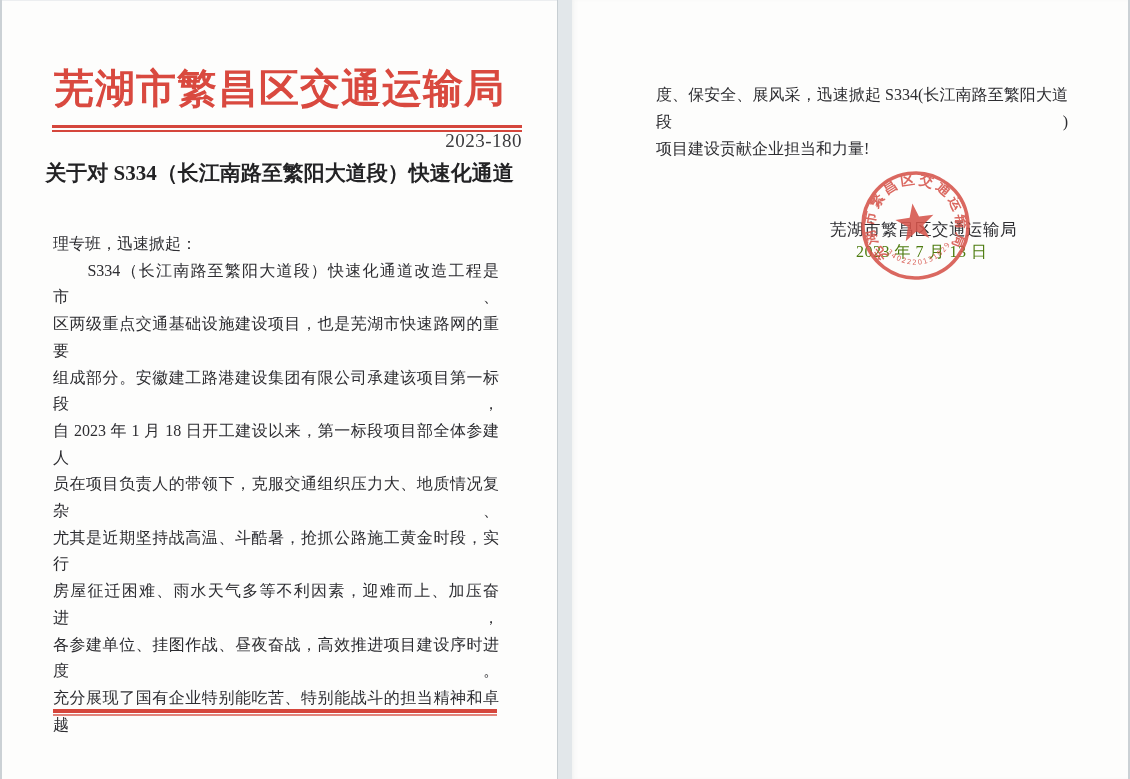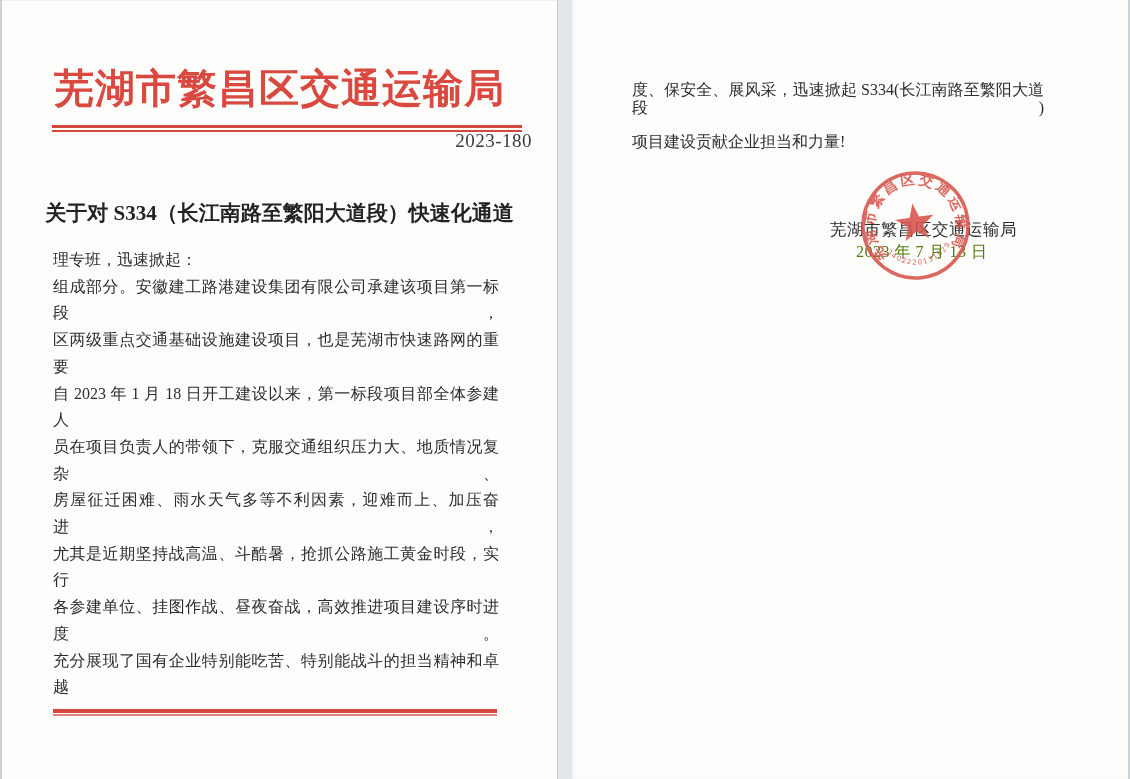--- a/index.html
+++ b/index.html
@@ -25,35 +25,35 @@
   .agency-header {
     position: absolute; top: 64px; left: 0; width: 100%;
     text-align: center; font-size: 40px; line-height: 48px;
     font-weight: bold; color: #d9493f; letter-spacing: 1px; white-space: nowrap;
   }
   .header-rule {
     position: absolute; top: 124px; left: 50px; width: 470px; height: 2px;
     border-top: 3px solid #d5463c; border-bottom: 2px solid #d5463c;
   }
   .doc-number {
-    position: absolute; top: 129px; right: 25px;
+    position: absolute; top: 129px; right: 35px;
     font-size: 19px; color: #3a3a3d; letter-spacing: .5px;
   }
   .doc-title {
     position: absolute; top: 157px; left: 15px; right: 15px;
     text-align: center; font-size: 21px; line-height: 30px;
-    font-weight: bold; color: #232325; letter-spacing: 0; margin-top: 40px;
+    font-weight: bold; color: #232325; letter-spacing: 0;
   }
   .body-col {
     position: absolute; color: #2d2d31; font-size: 16px;
   }
   .body-left  { top: 230px; left: 51px; width: 446px; line-height: 26.7px; }
-  .body-right { top: 81px;  left: 60px; width: 412px; line-height: 18px; }
+  .body-right { top: 81px;  left: 84px; width: 412px; line-height: 27px; }
   .bline { text-align: justify; text-align-last: justify; }
-  .bline.short { text-align-last: left; margin-top: 16px; }
+  .bline.short { text-align-last: left; }
   .footer-rule {
     position: absolute; top: 708px; left: 51px; width: 444px; height: 1px;
     border-top: 4px solid #d5463c; border-bottom: 2px solid #e2847b;
   }
 
   
   .sig-name {
     position: absolute; top: 219px; left: 258px;
     font-size: 16.5px; letter-spacing: .5px; color: #2d2d31; white-space: nowrap;
   }
@@ -71,26 +71,27 @@
 
   <div class="page page-left">
     <div class="agency-header">芜湖市繁昌区交通运输局</div>
     <div class="header-rule"></div>
     <div class="doc-number">2023-180</div>
     <div class="doc-title">
       <div>关于对 S334（长江南路至繁阳大道段）快速化通道</div>
     </div>
     <div class="body-col body-left">
       <div class="bline short">理专班，迅速掀起：</div>
+      <div class="bline">　　S334（长江南路至繁阳大道段）快速化通道改造工程是市、</div>
+      <div class="bline">区两级重点交通基础设施建设项目，也是芜湖市快速路网的重要</div>
       <div class="bline">组成部分。安徽建工路港建设集团有限公司承建该项目第一标段，</div>
-      <div class="bline">区两级重点交通基础设施建设项目，也是芜湖市快速路网的重要</div>
       <div class="bline">自 2023 年 1 月 18 日开工建设以来，第一标段项目部全体参建人</div>
       <div class="bline">员在项目负责人的带领下，克服交通组织压力大、地质情况复杂、</div>
+      <div class="bline">尤其是近期坚持战高温、斗酷暑，抢抓公路施工黄金时段，实行</div>
       <div class="bline">房屋征迁困难、雨水天气多等不利因素，迎难而上、加压奋进，</div>
-      <div class="bline">尤其是近期坚持战高温、斗酷暑，抢抓公路施工黄金时段，实行</div>
       <div class="bline">各参建单位、挂图作战、昼夜奋战，高效推进项目建设序时进度。</div>
       <div class="bline">充分展现了国有企业特别能吃苦、特别能战斗的担当精神和卓越</div>
 
     </div>
     <div class="footer-rule"></div>
   </div>
 
   <div class="page-gap"></div>
 
   <div class="page page-right">

